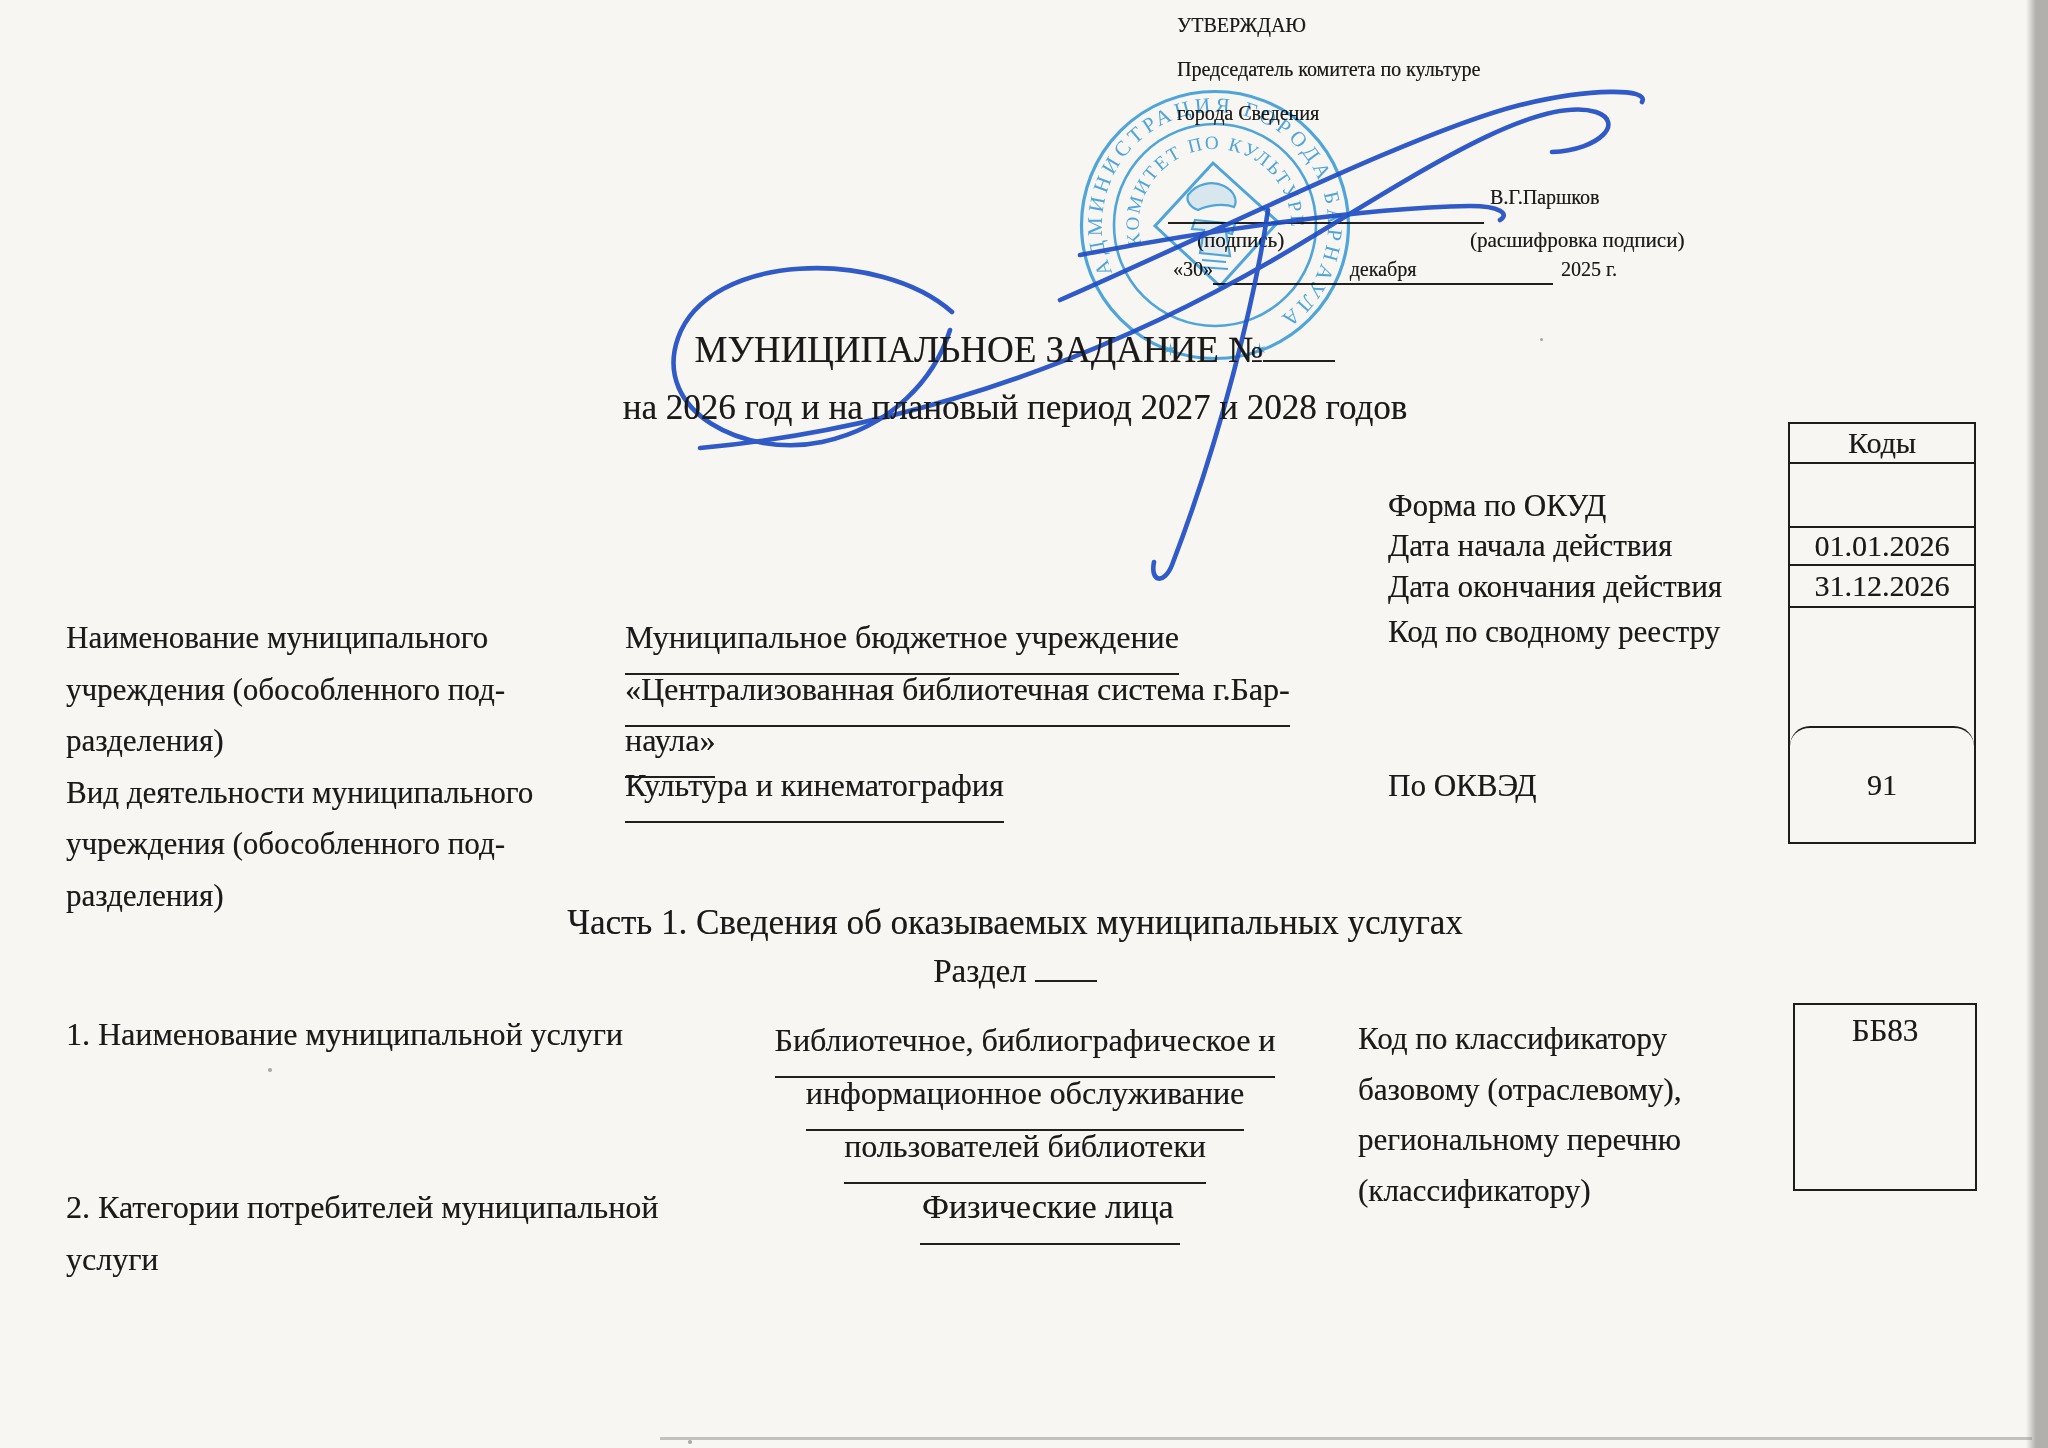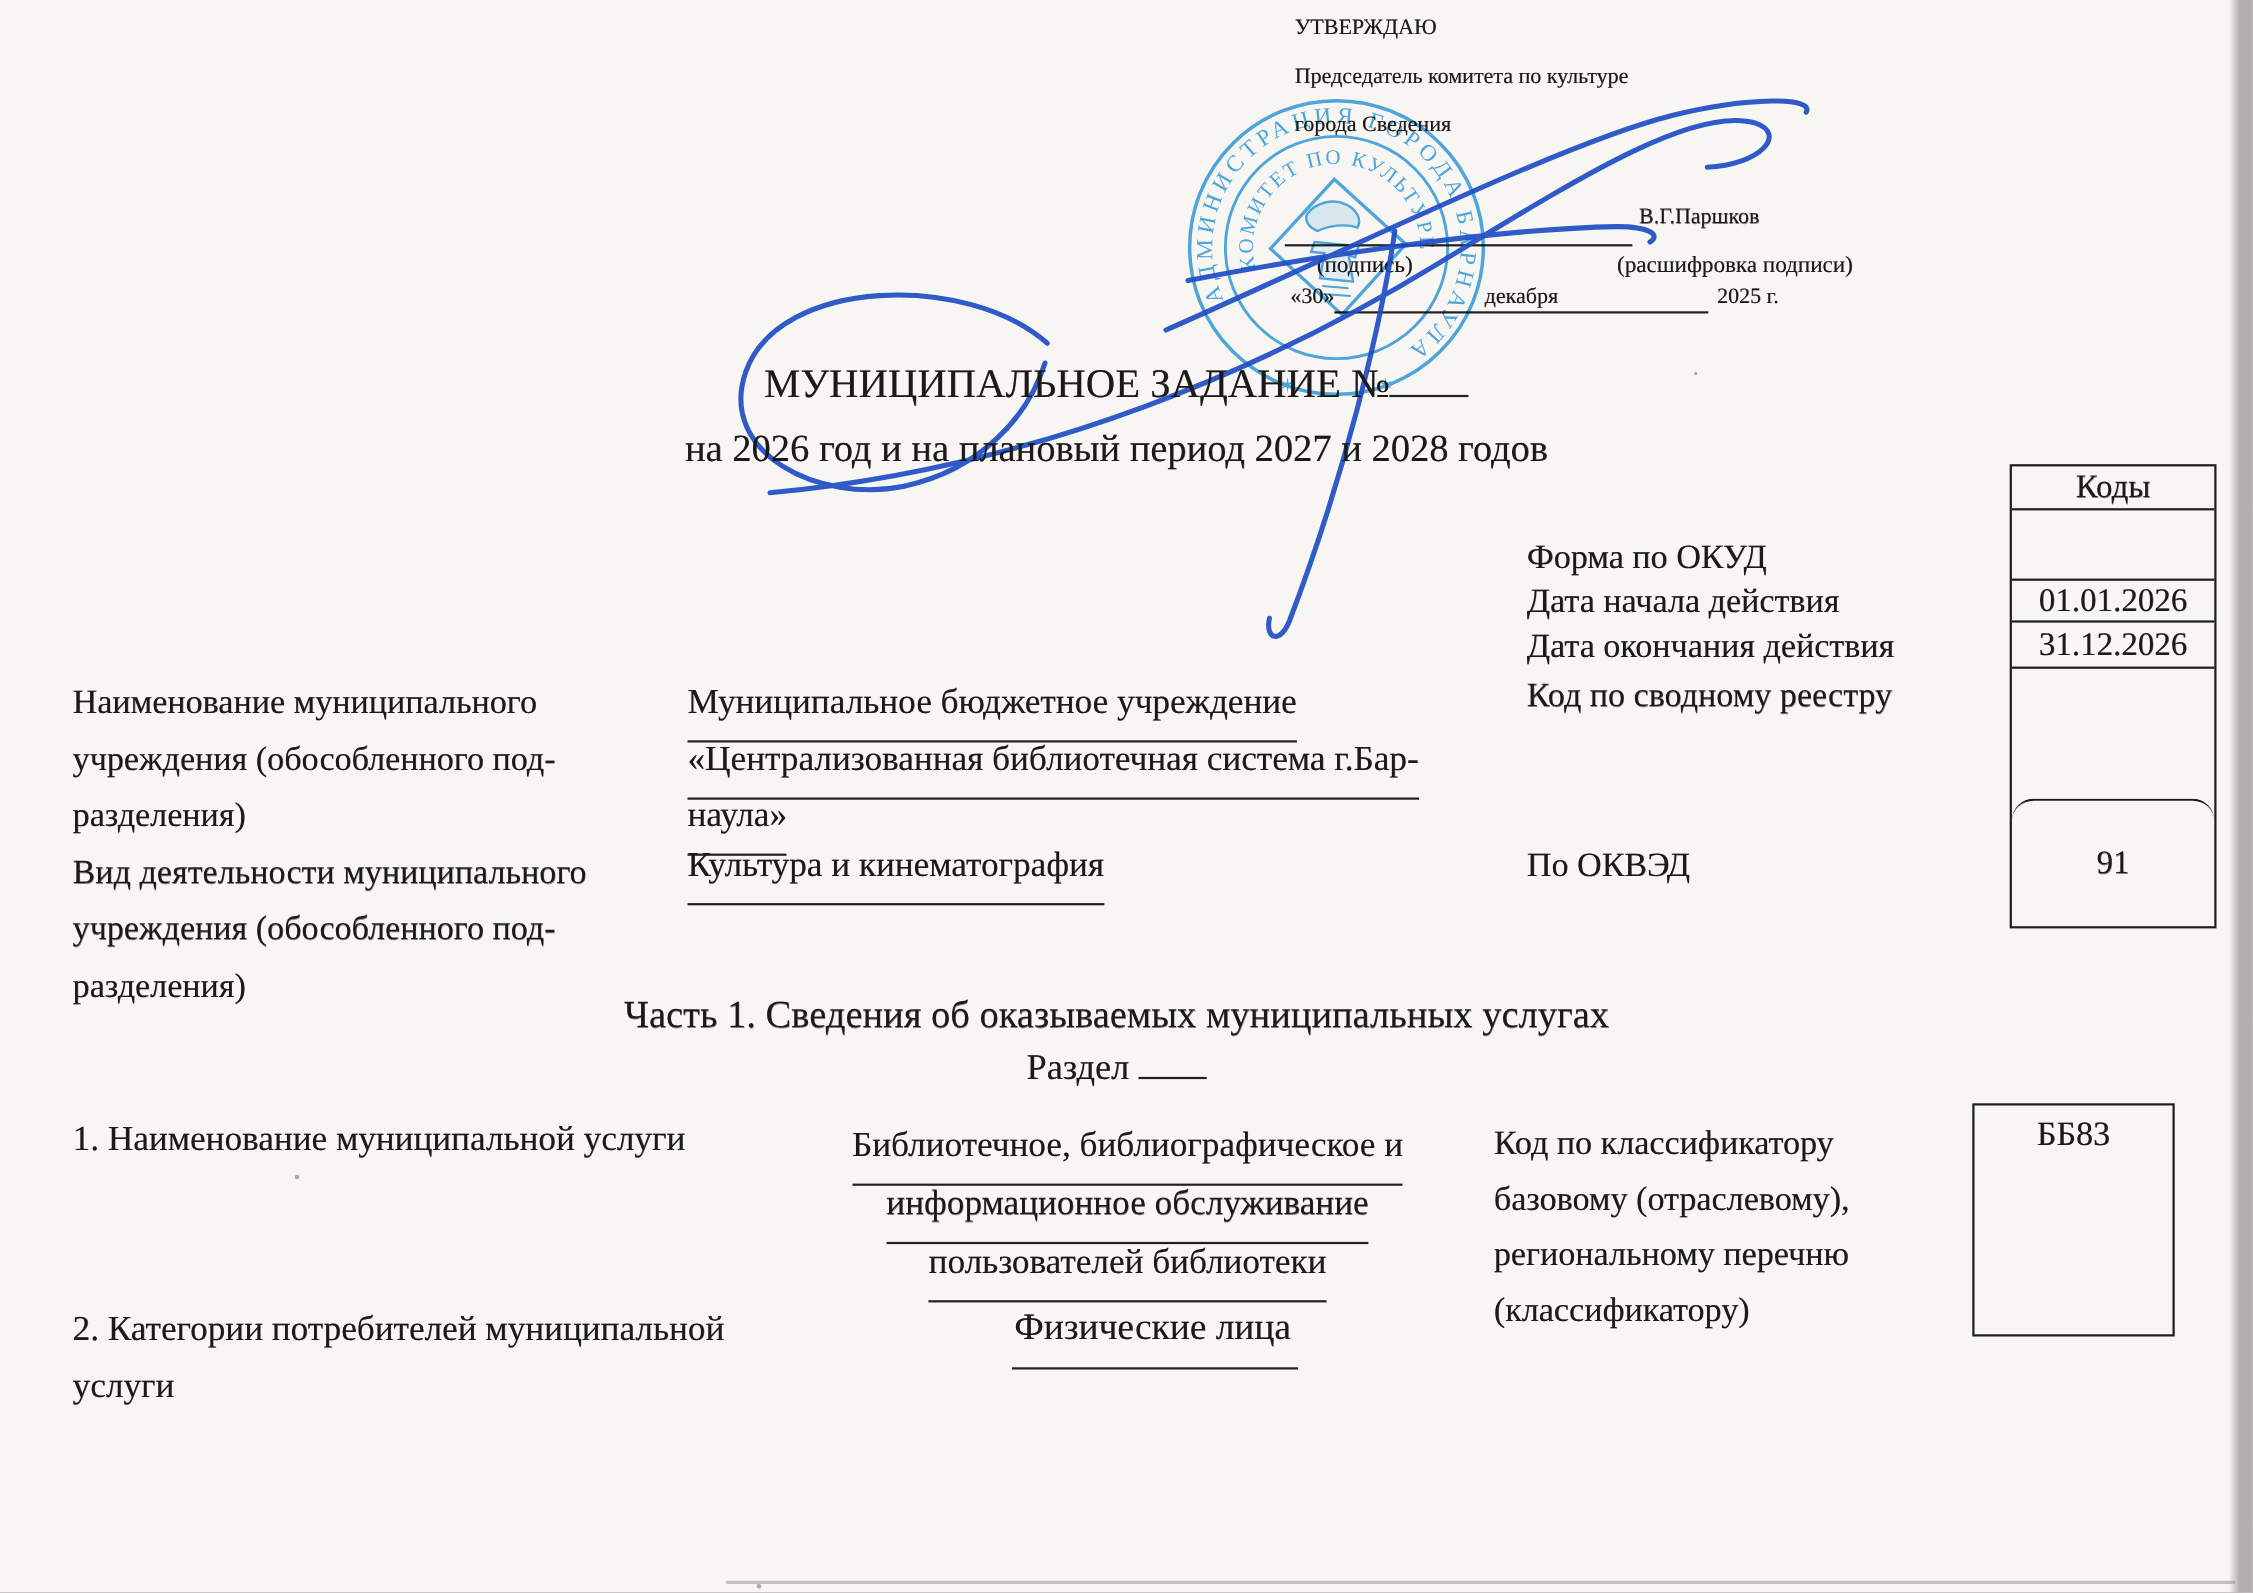--- a/index.html
+++ b/index.html
@@ -10,28 +10,28 @@
     color:#1b1a18;
   }
   .t{ position:absolute; white-space:nowrap;
       text-shadow:0.3px 0.3px 0.6px rgba(30,30,28,.55); }
   .body-fs{ font-size:20px; }
   .lines div{ display:block; }
   .u{ border-bottom:2.6px solid #21201e; padding-bottom:18px; }
   .blank{ display:inline-block; border-bottom:2.6px solid #21201e; }
   .center{ text-align:center; }
   
-  .ct{ position:absolute; left:1827px; top:422px; width:184px;
+  .ct{ position:absolute; left:1788px; top:422px; width:184px;
        border:2.6px solid #1d1d1b; }
   .ct .row{ display:flex; align-items:center; justify-content:center;
             font-size:30px; border-top:2.4px solid #1d1d1b;
             text-shadow:0.3px 0.3px 0.6px rgba(30,30,28,.55);}
   .ct .row:first-child{ border-top:none; }
   
-  .codebox{ position:absolute; left:1793px; top:1003px; width:184px; height:212px;
+  .codebox{ position:absolute; left:1793px; top:1003px; width:184px; height:188px;
             border:2.6px solid #1d1d1b; text-align:center; font-size:31px;
             padding-top:8px; box-sizing:border-box;
             text-shadow:0.3px 0.3px 0.6px rgba(30,30,28,.55);}
   .edge-right{ position:absolute; right:0; top:0; width:22px; height:1448px;
     background:linear-gradient(to right, rgba(181,179,175,0), rgba(170,168,164,.9) 45%, #b2b0ac); }
   .edge-bottom{ position:absolute; left:660px; top:1437px; width:1372px; height:3px;
     background:#8e8c88; opacity:.5; }
   .speck{ position:absolute; width:4px; height:4px; border-radius:50%;
           background:rgba(90,88,84,.5); }
   svg text{ text-shadow:none; }

